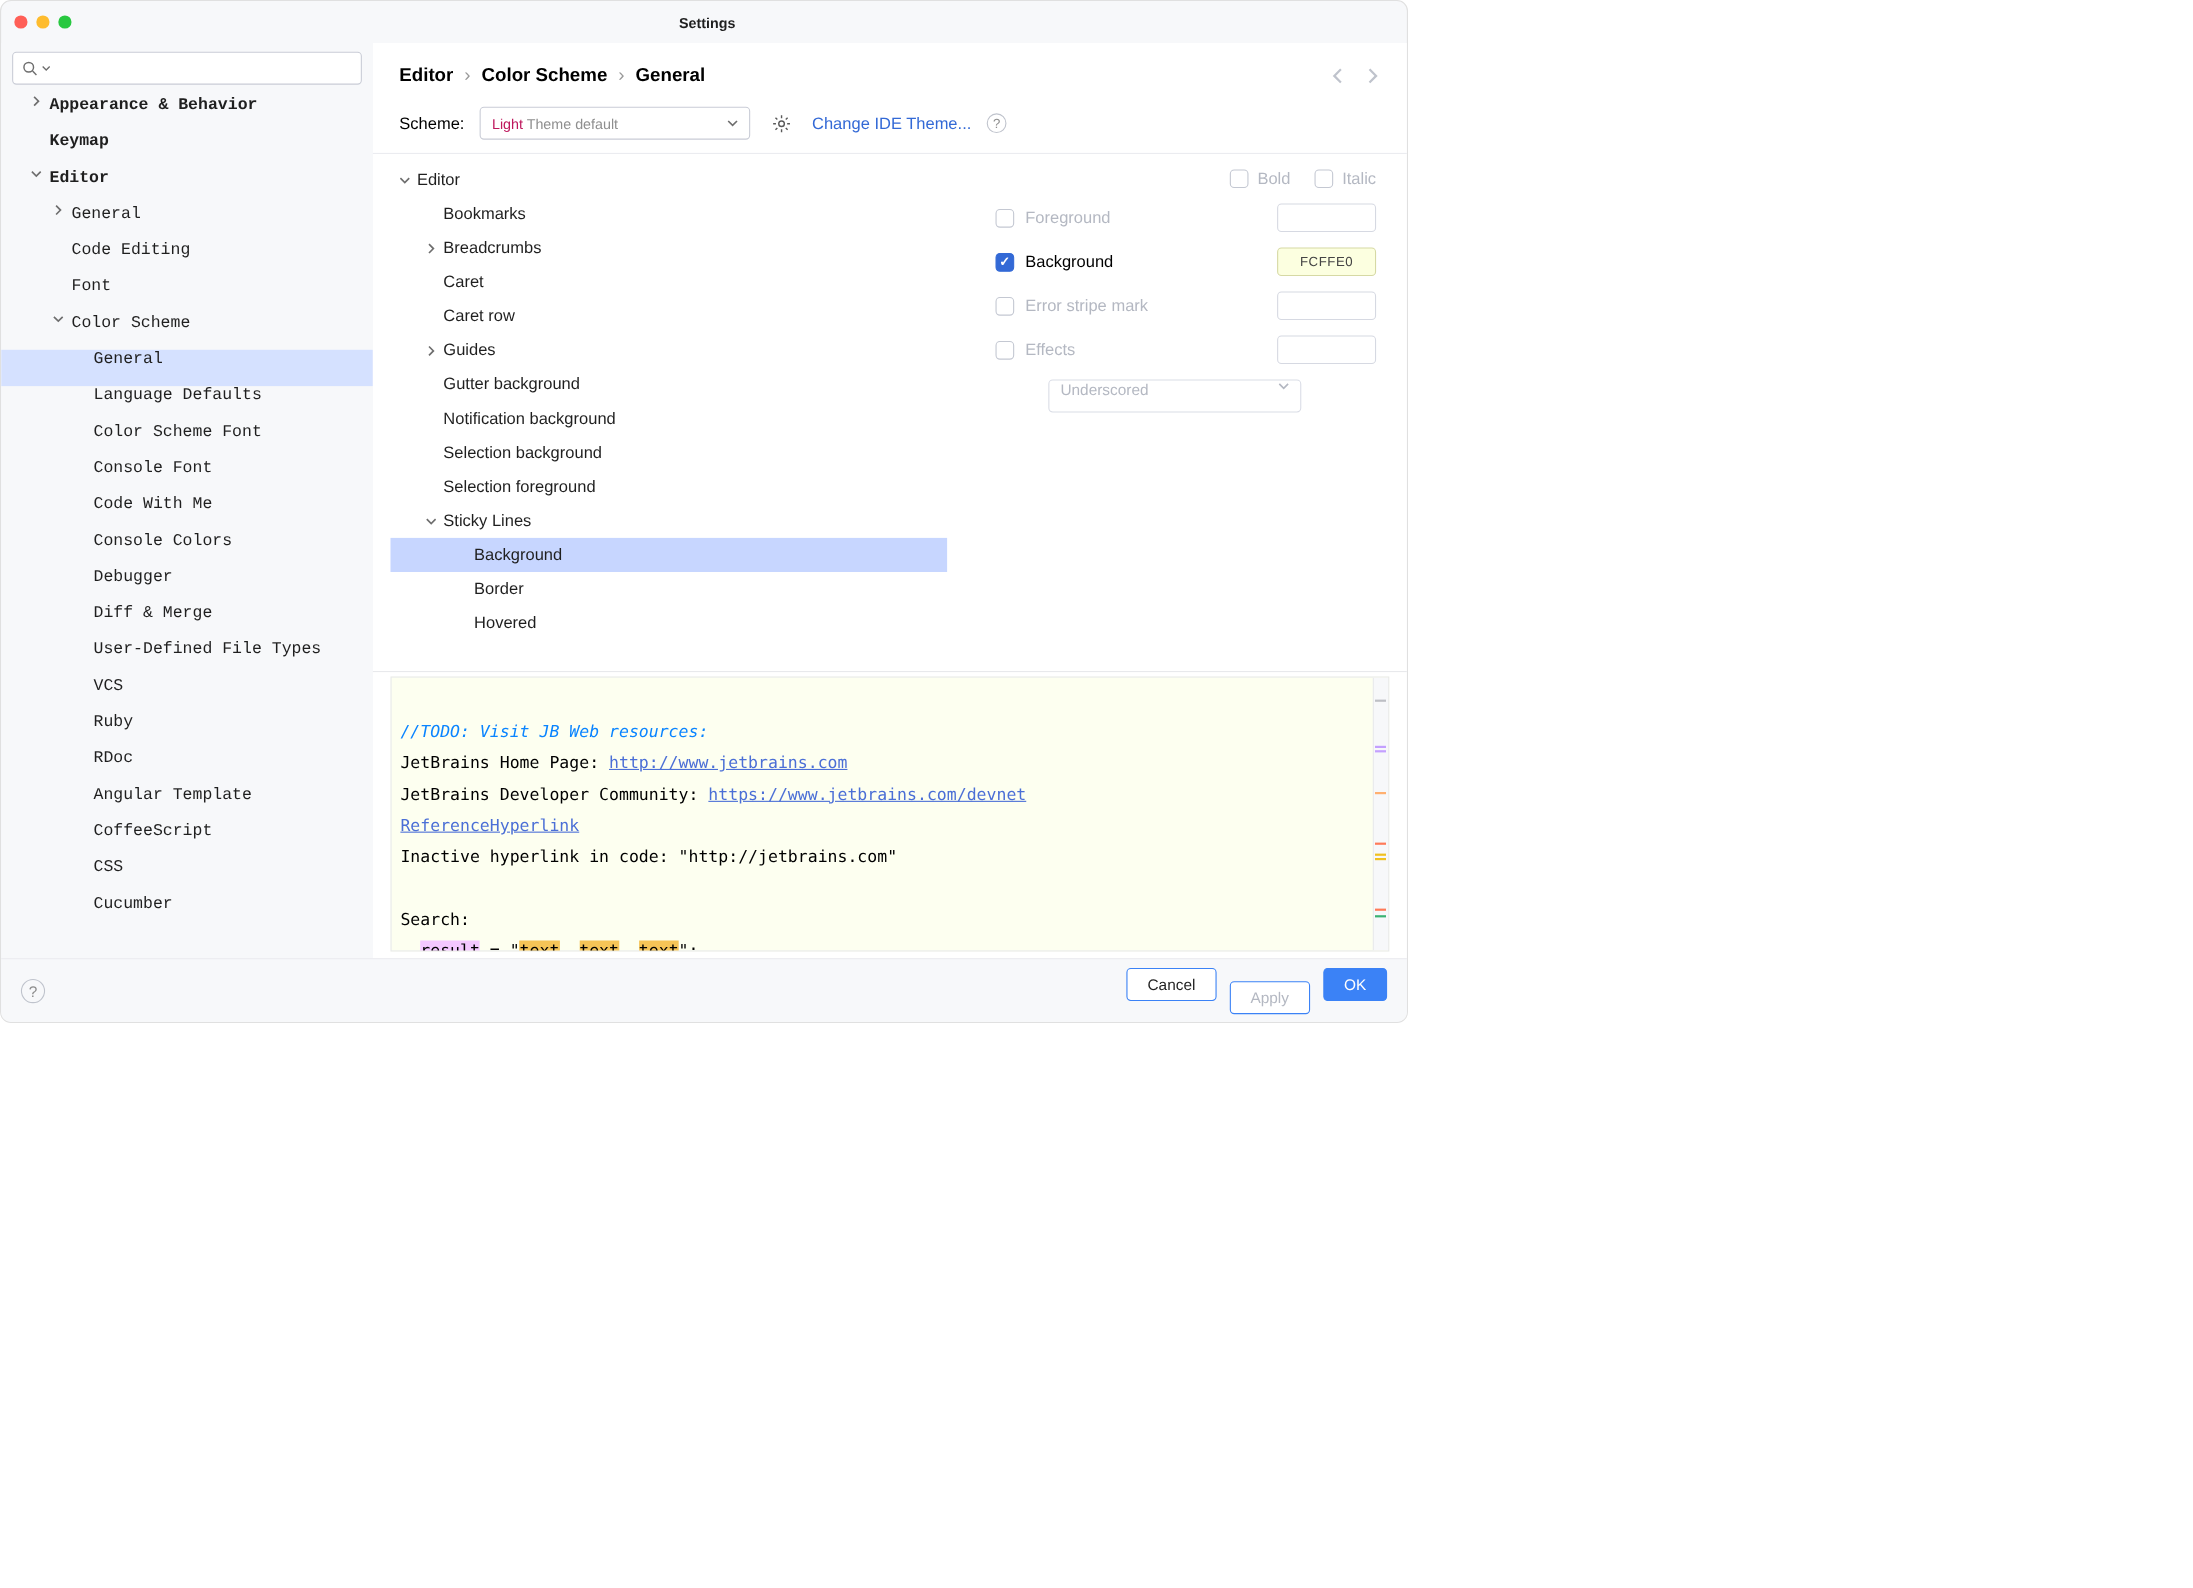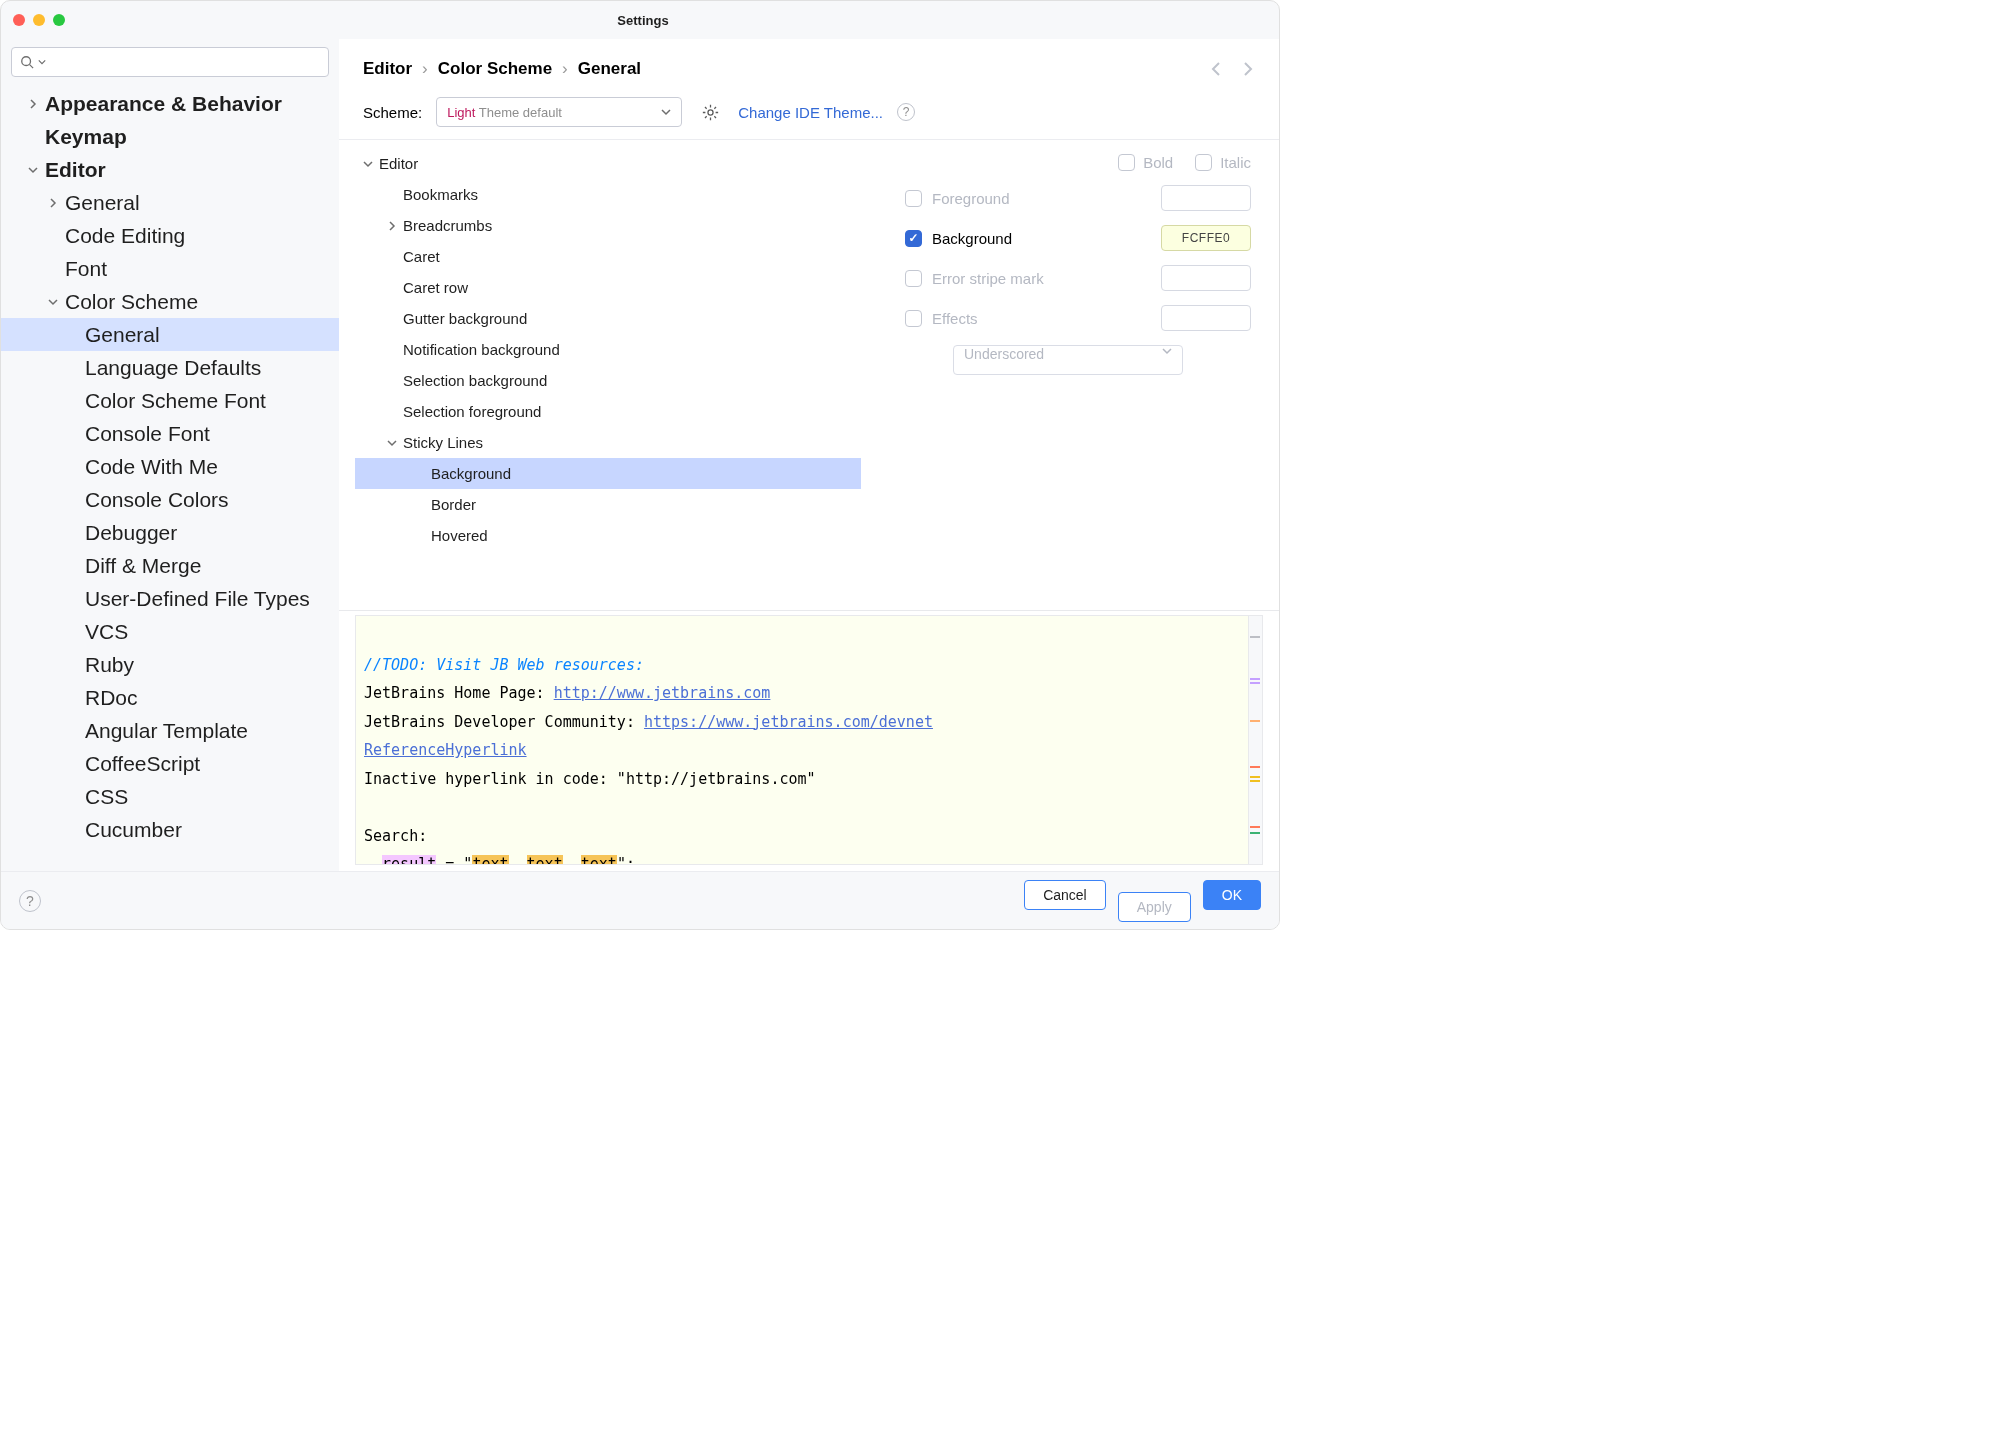--- a/index.html
+++ b/index.html
@@ -59,26 +59,27 @@
 }
 .search svg { width: 14px; height: 14px; fill: #6e6e6e; }
 .search .chev { width: 8px; height: 8px; }
 .nav {
   flex: 1;
   overflow: auto;
   padding-top: 2px;
 }
 .nav-item {
   display: flex;
-  align-items: center;
+  align-items: flex-start;
   height: 33px;
-  font-size: 21px;
+  font-size: 15px;
   padding-left: 24px;
   cursor: default;
   color: #1f1f1f;
+  font-family: Liberation Mono, monospace;
 }
 .nav-item.bold { font-weight: 700; }
 .nav-item .arrow {
   width: 16px; display: inline-flex; justify-content: center; margin-right: 4px;
   color: #6e6e6e;
 }
 .nav-item.depth1 { padding-left: 44px; }
 .nav-item.depth2 { padding-left: 64px; }
 .nav-item.selected { background: #d5e1ff; }
 .main {
@@ -417,20 +418,28 @@
             </div>
             <div class="tree-item l1">
               <span class="arrow"></span>
               <span>Caret</span>
             </div>
             <div class="tree-item l1">
               <span class="arrow"></span>
               <span>Caret row</span>
             </div>
             <div class="tree-item l1">
+              <span class="arrow">
+                <svg class="arrow-svg" viewBox="0 0 10 10">
+                  <path d="M3 1 L7 5 L3 9" fill="none" stroke="#6e6e6e" stroke-width="1.5"></path>
+                </svg>
+              </span>
+              <span>Guides</span>
+            </div>
+            <div class="tree-item l1">
               <span class="arrow"></span>
               <span>Gutter background</span>
             </div>
             <div class="tree-item l1">
               <span class="arrow"></span>
               <span>Notification background</span>
             </div>
             <div class="tree-item l1">
               <span class="arrow"></span>
               <span>Selection background</span>

